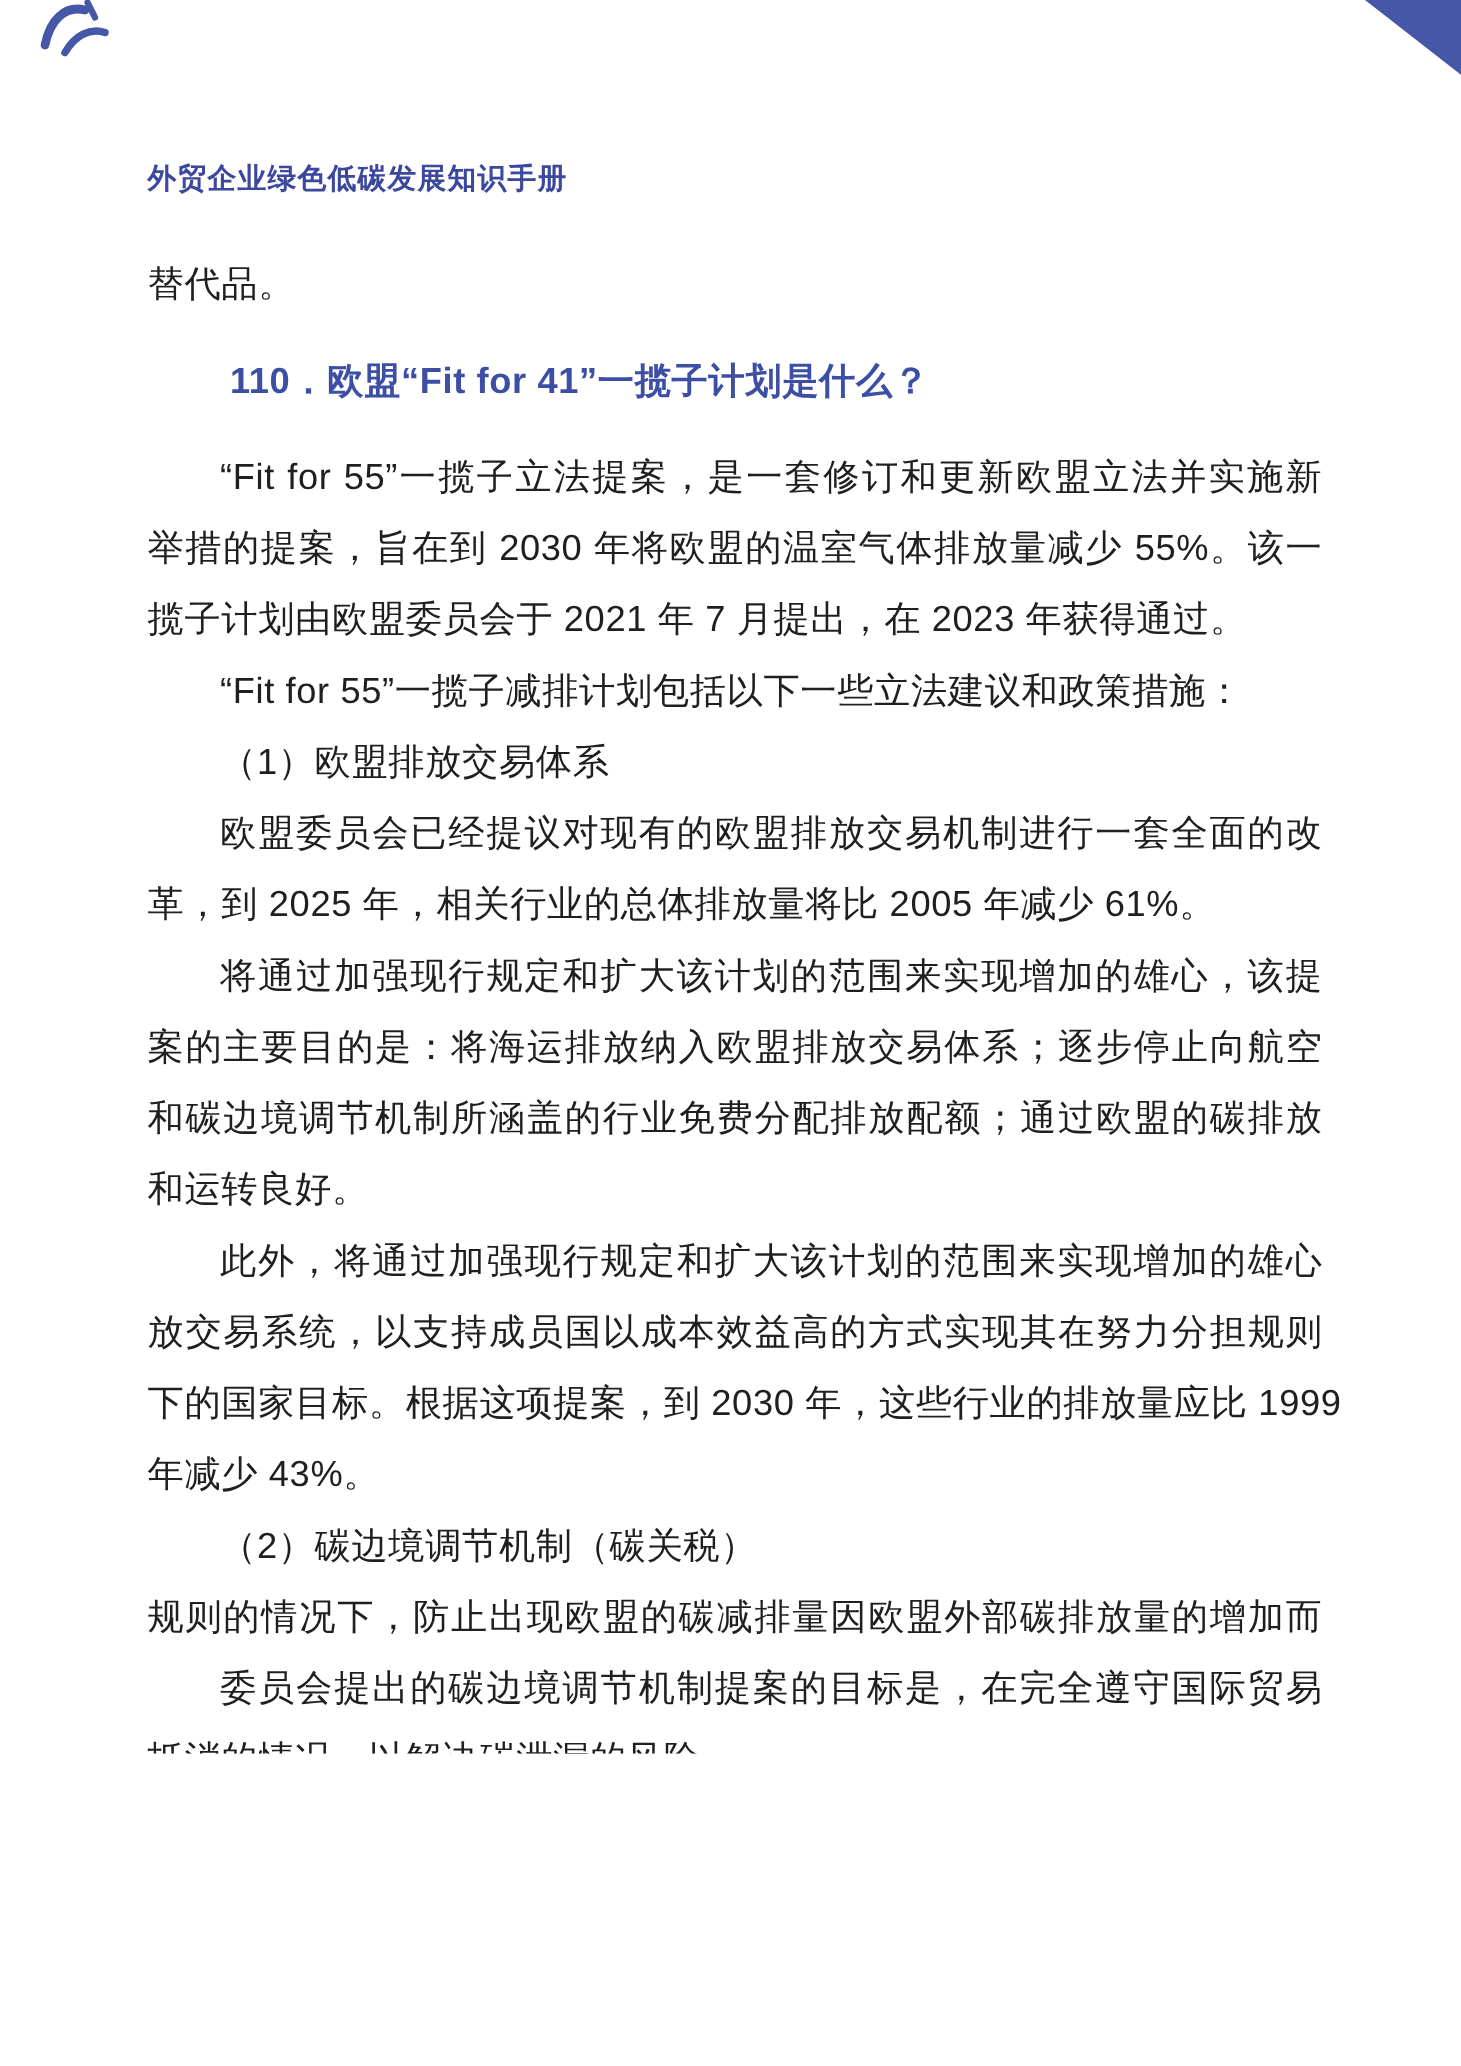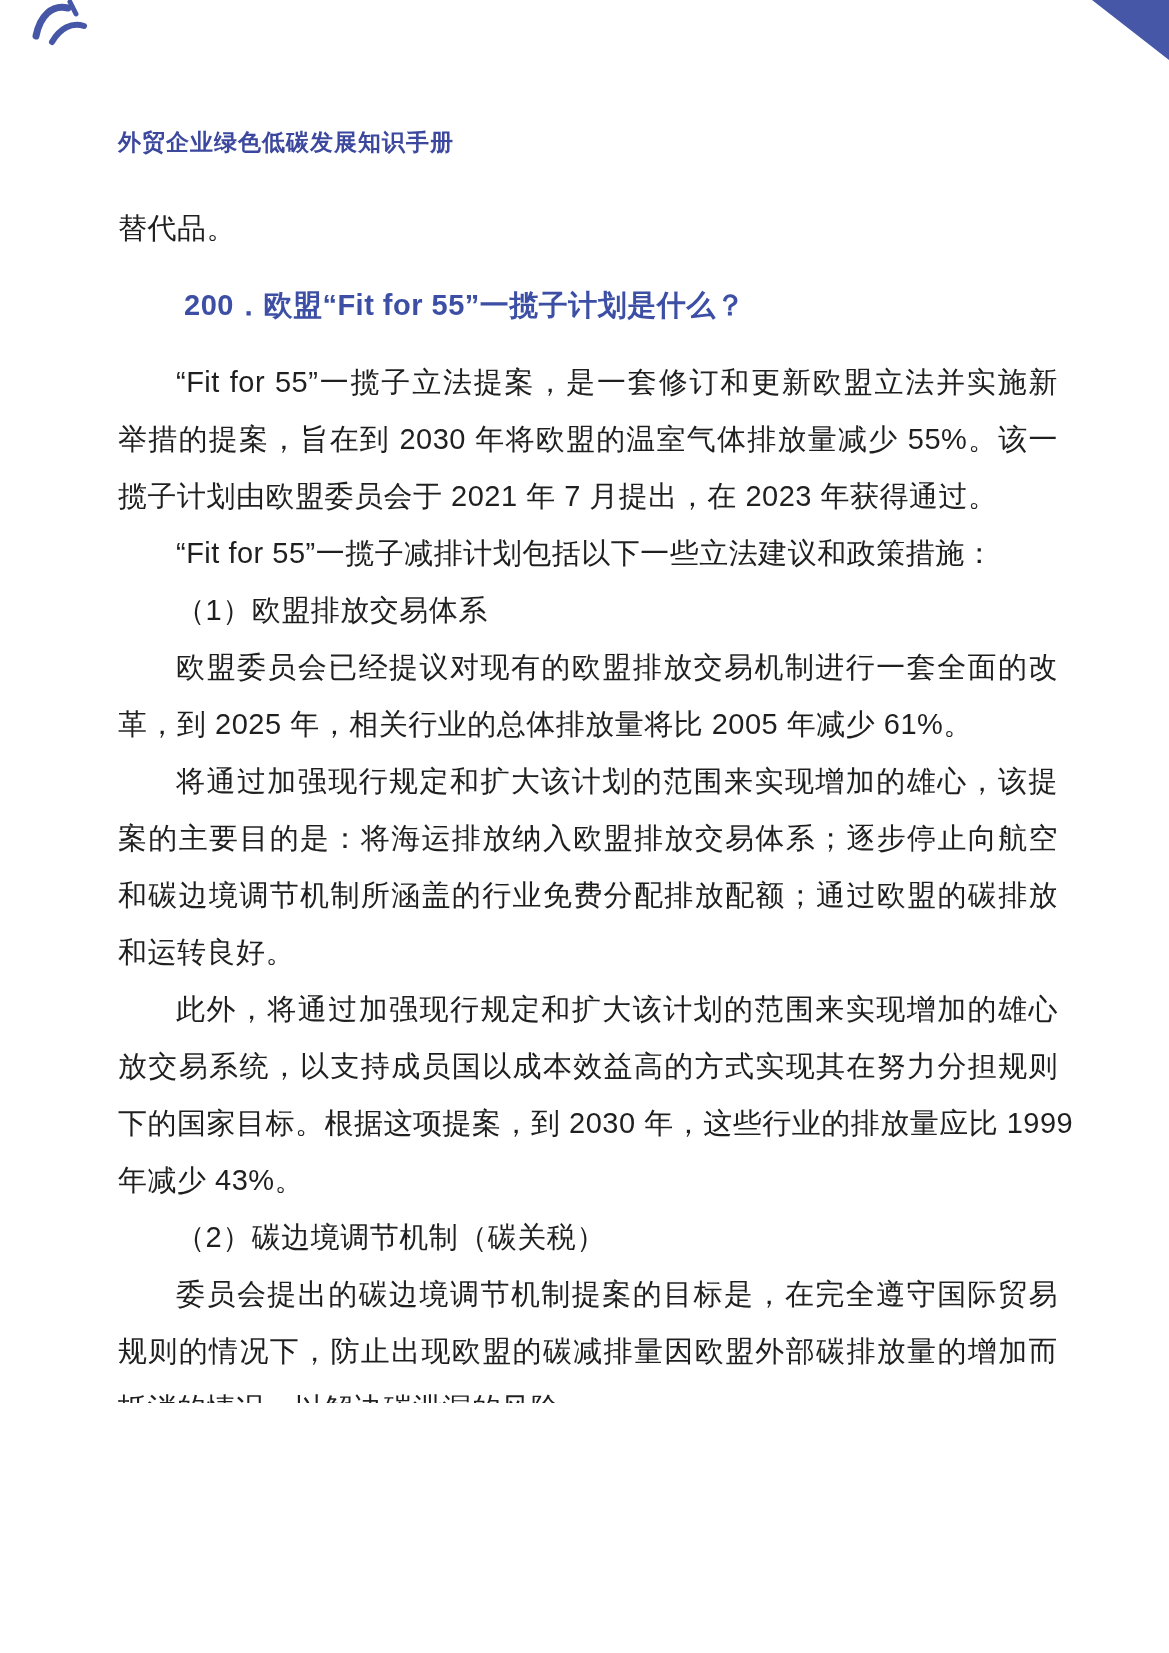--- a/index.html
+++ b/index.html
@@ -99,39 +99,39 @@
   <svg class="corner-triangle-right" width="77" height="60" viewBox="0 0 77 60" aria-hidden="true">
     <polygon points="0,0 77,0 77,60" fill="var(--ornament-blue)"></polygon>
   </svg>
 
   <div class="doc-header">
     <span>外贸企业绿色低碳发展知识手册</span>
   </div>
 
   <div class="content">
       <div class="line last">替代品。</div>
-      <div class="heading">200．欧盟“Fit for 55”一揽子计划是什么？</div>
+      <div class="heading">110．欧盟“Fit for 41”一揽子计划是什么？</div>
       <div class="line indent ">“Fit for 55”一揽子立法提案，是一套修订和更新欧盟立法并实施新</div>
       <div class="line ">举措的提案，旨在到 2030 年将欧盟的温室气体排放量减少 55%。该一</div>
       <div class="line last">揽子计划由欧盟委员会于 2021 年 7 月提出，在 2023 年获得通过。</div>
       <div class="line indent last">“Fit for 55”一揽子减排计划包括以下一些立法建议和政策措施：</div>
       <div class="line indent last">（1）欧盟排放交易体系</div>
       <div class="line indent ">欧盟委员会已经提议对现有的欧盟排放交易机制进行一套全面的改</div>
       <div class="line last">革，到 2025 年，相关行业的总体排放量将比 2005 年减少 61%。</div>
       <div class="line indent ">将通过加强现行规定和扩大该计划的范围来实现增加的雄心，该提</div>
       <div class="line ">案的主要目的是：将海运排放纳入欧盟排放交易体系；逐步停止向航空</div>
       <div class="line ">和碳边境调节机制所涵盖的行业免费分配排放配额；通过欧盟的碳排放</div>
       <div class="line last">和运转良好。</div>
       <div class="line indent ">此外，将通过加强现行规定和扩大该计划的范围来实现增加的雄心</div>
       <div class="line ">放交易系统，以支持成员国以成本效益高的方式实现其在努力分担规则</div>
       <div class="line ">下的国家目标。根据这项提案，到 2030 年，这些行业的排放量应比 1999</div>
       <div class="line last">年减少 43%。</div>
       <div class="line indent last">（2）碳边境调节机制（碳关税）</div>
+      <div class="line ">规则的情况下，防止出现欧盟的碳减排量因欧盟外部碳排放量的增加而</div>
       <div class="line indent ">委员会提出的碳边境调节机制提案的目标是，在完全遵守国际贸易</div>
-      <div class="line ">规则的情况下，防止出现欧盟的碳减排量因欧盟外部碳排放量的增加而</div>
       <div class="line last">抵消的情况，以解决碳泄漏的风险。</div>
     </div>
 
   <div class="page-number">59</div>
 
   <div class="watermark">
     <svg width="30" height="30" viewBox="0 0 30 30" aria-hidden="true">
       <polygon points="10,3 21,14 10,25 -1,14" fill="none" stroke="var(--watermark-dark-blue)" stroke-width="4"></polygon>
       <polygon points="17,7 25,15 17,23 9,15" fill="none" stroke="var(--watermark-light-blue)" stroke-width="3"></polygon>
       <circle cx="28" cy="15" r="2" fill="var(--watermark-light-blue)"></circle>

